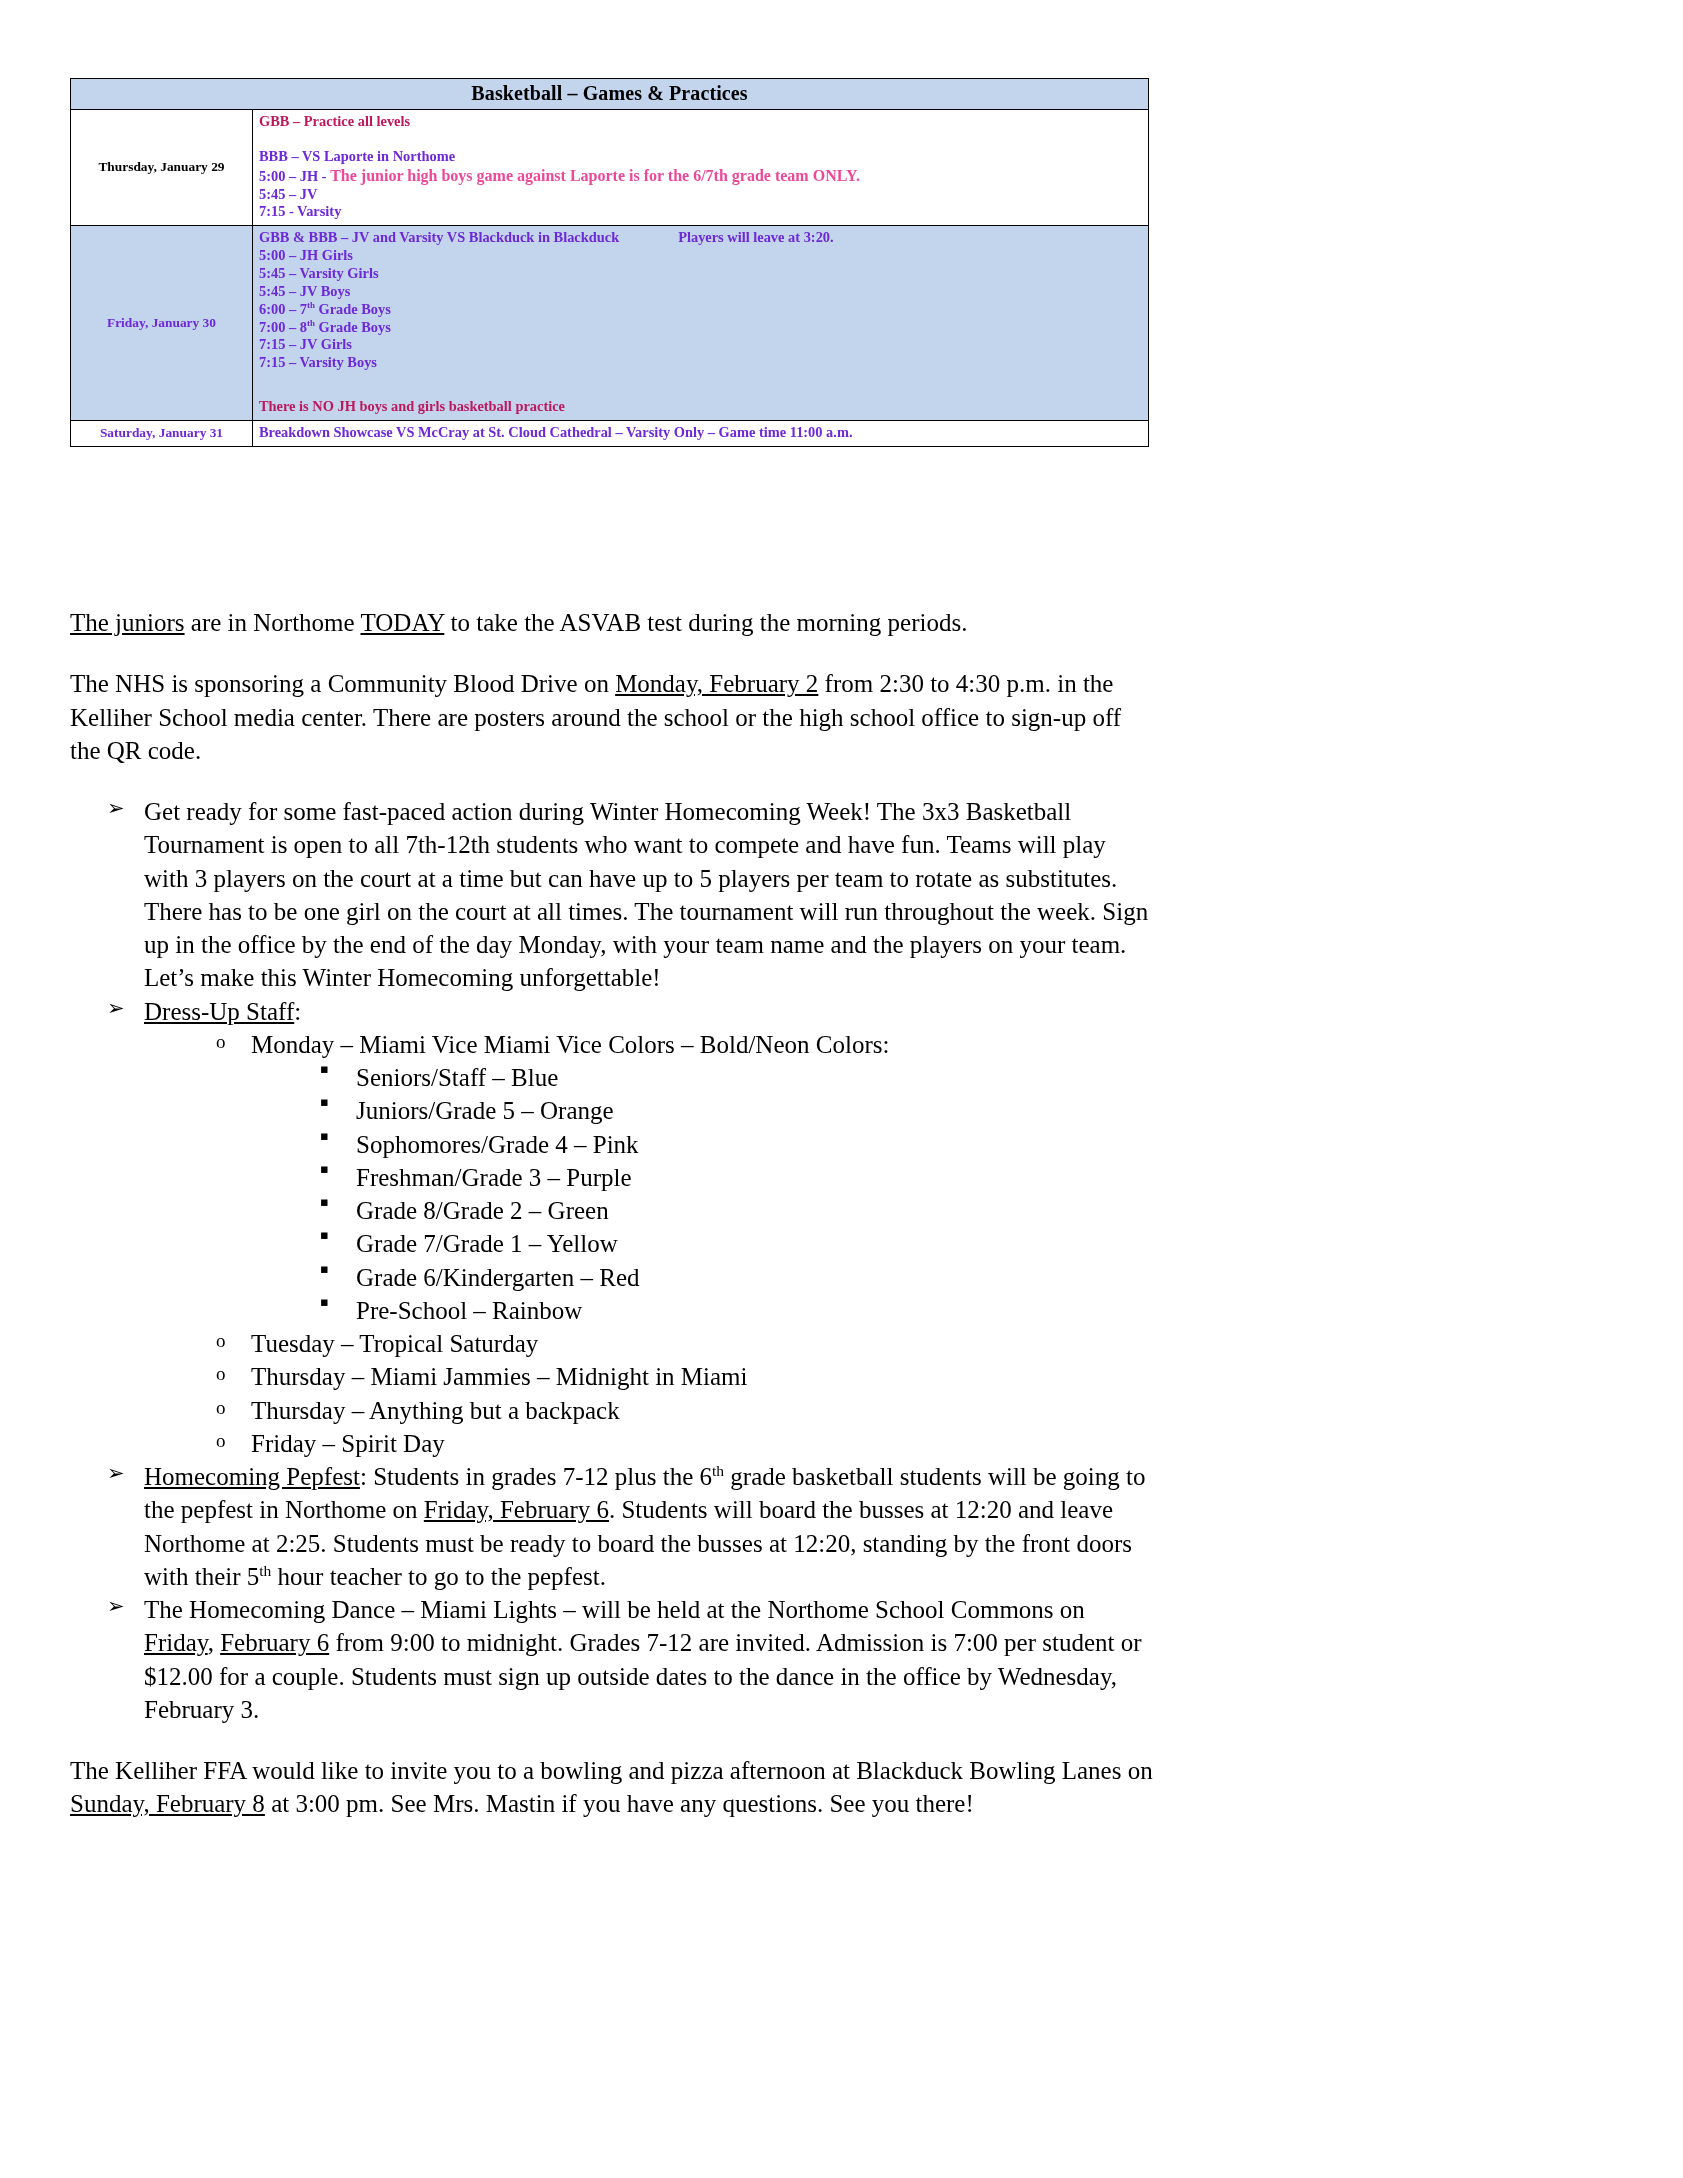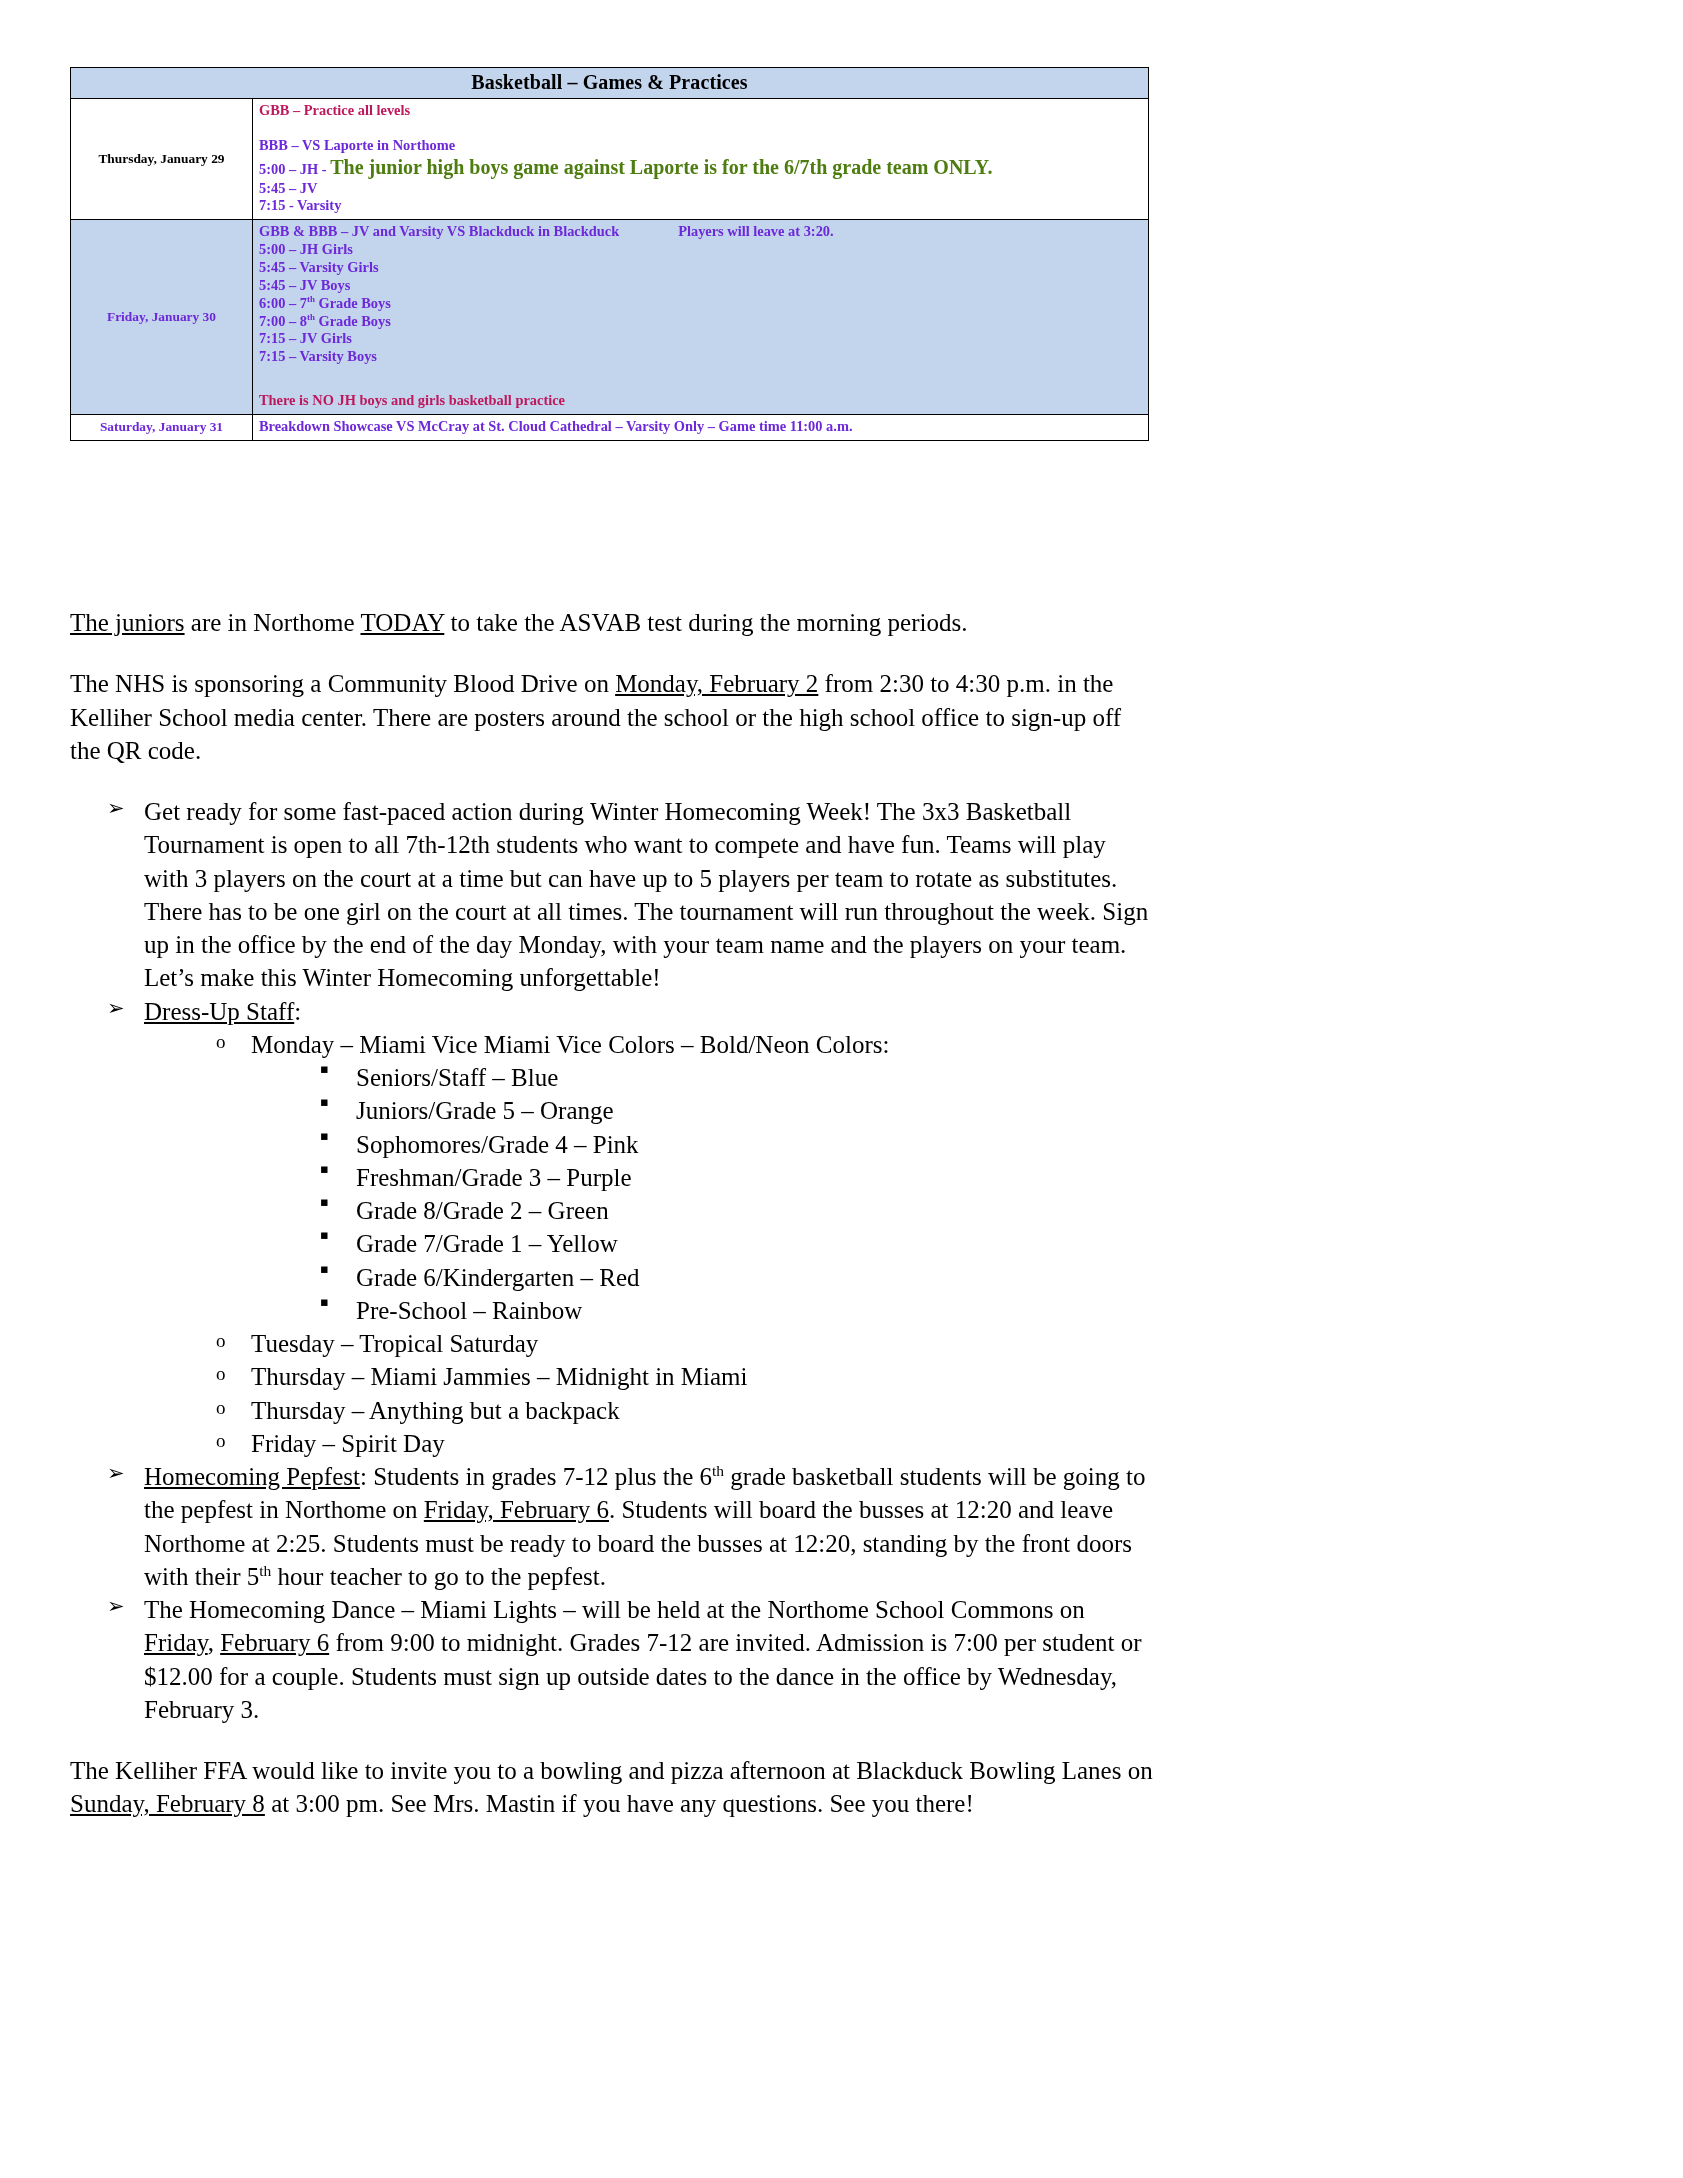--- a/index.html
+++ b/index.html
@@ -28,21 +28,21 @@
     width: 1221px;
     height: 2178px;
     padding: 0;
     box-sizing: border-box;
   }
 
   
   .schedule-table {
     position: absolute;
     left: 70px;
-    top: 67px;
+    top: 78px;
     width: 1079px;
     border-collapse: collapse;
     table-layout: fixed;
   }
   .schedule-table td, .schedule-table th {
     border: 1.5px solid #000000;
     vertical-align: top;
     padding: 3px 6px 4px 6px;
   }
   .sched-title {
@@ -64,23 +64,23 @@
   .row-blue td { background: #c3d4ed; }
   .ev-line {
     font-size: 14.4px;
     font-weight: bold;
     line-height: 1.24;
     white-space: nowrap;
   }
   .red { color: #6d28d9; }
   .blk { color: #be185d; }
   .big-bold {
-    font-size: 20px;
-    font-weight: bold;
-    color: #4d7c0f;
+    font-size: 16px;
+    font-weight: bold;
+    color: #ec4899;
   }
   .gap { height: 17px; }
   .gap-lg { height: 26px; }
   .leave-note {
     display: inline-block;
     margin-left: 59px;
   }
   .sat-cell { padding-top: 5px; padding-bottom: 5px; }
   .day-cell-sat {
     text-align: center;

